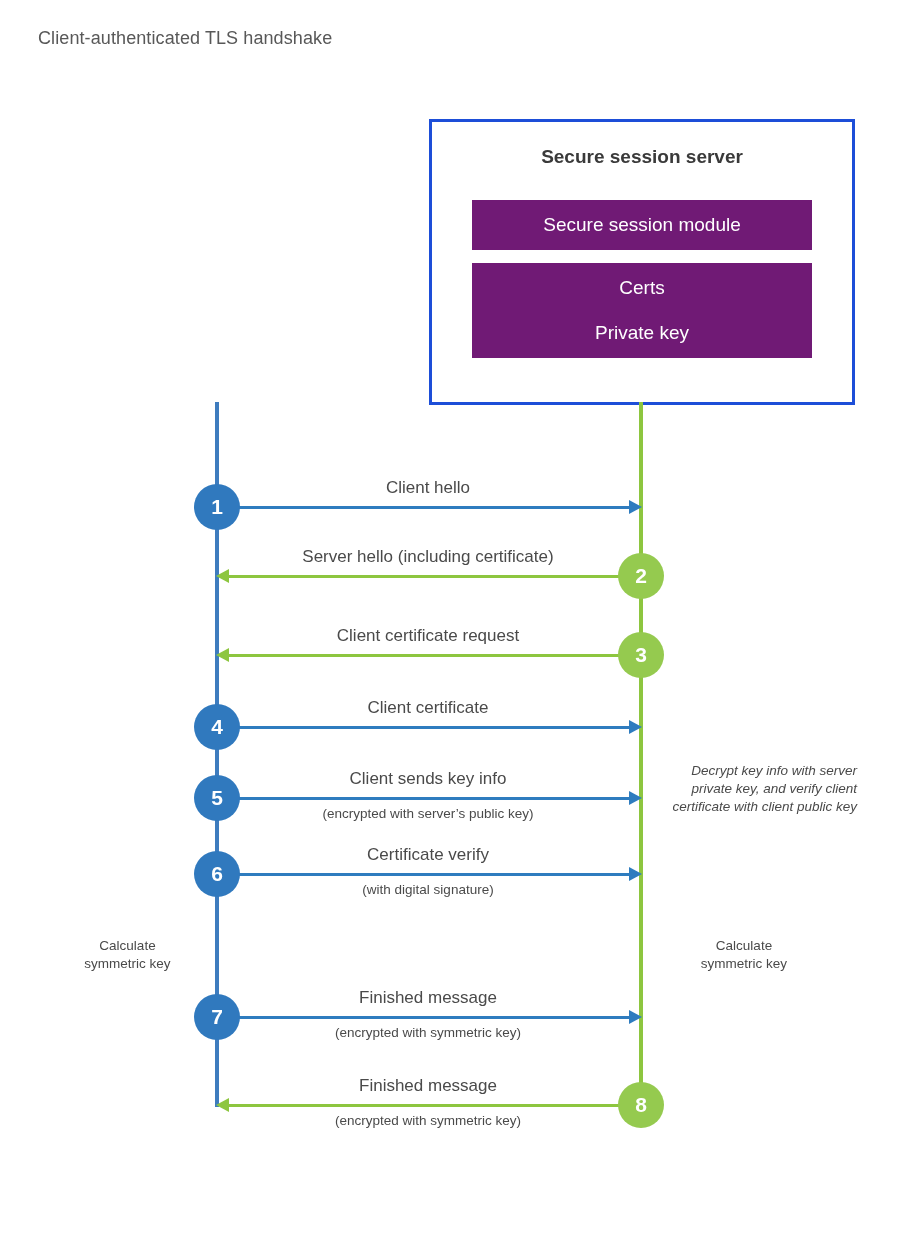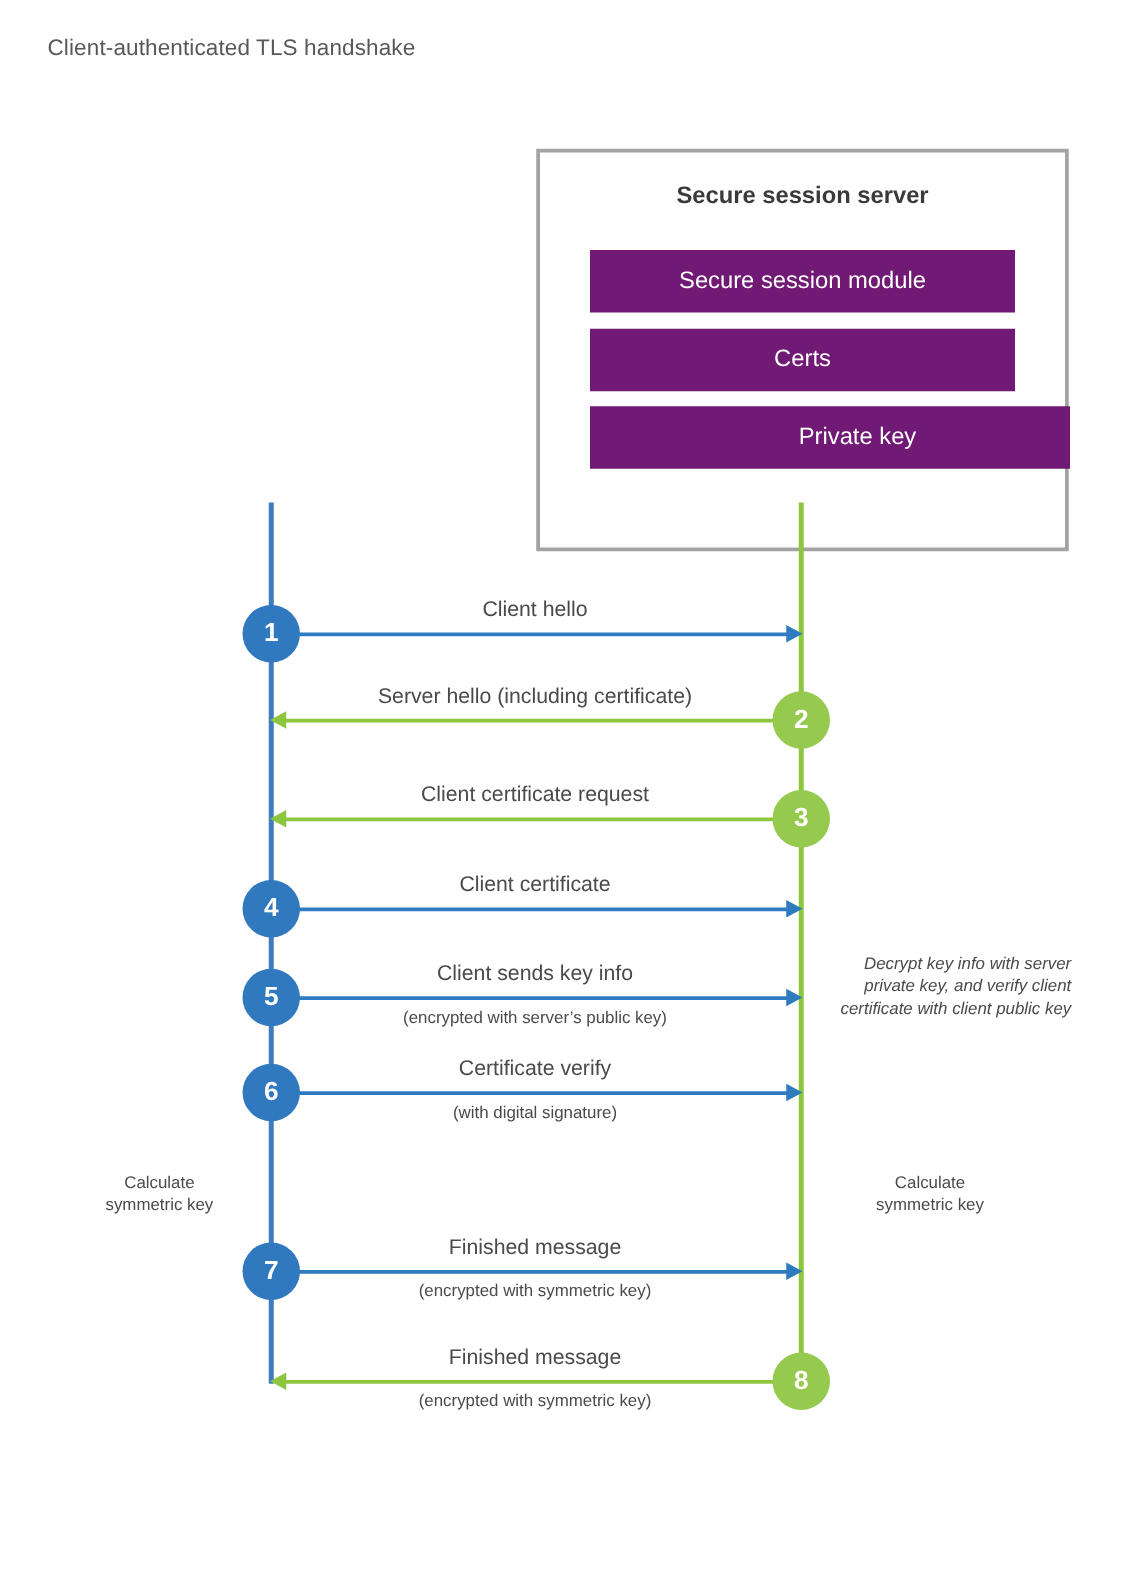--- a/index.html
+++ b/index.html
@@ -42,22 +42,22 @@
     left: 40px;
     top: 121px;
     width: 352px;
     height: 284px;
     border: 3px solid #3E7CBE;
   }
   #server-box {
     left: 429px;
     top: 119px;
     width: 426px;
-    height: 322px;
-    border: 3px solid #a3a3a3;
+    height: 286px;
+    border: 3px solid #1d4ed8;
   }
   .entity-title {
     position: absolute;
     left: 0;
     right: 0;
     top: 24px;
     text-align: center;
     font-size: 19px;
     font-weight: bold;
     color: #3A3A3A;
@@ -87,21 +87,21 @@
     background: #701a75;
     color: #ffffff;
     font-size: 19px;
     display: flex;
     align-items: center;
     justify-content: center;
     text-align: center;
   }
   #server-block-0 { top: 78px; }
   #server-block-1 { top: 141px; }
-  #server-block-2 { top: 203px; padding-left: 44px; }
+  #server-block-2 { top: 186px; }
 
   
   .lifeline {
     position: absolute;
     width: 4px;
   }
   #client-lifeline {
     left: 215px;
     top: 402px;
     height: 705px;

